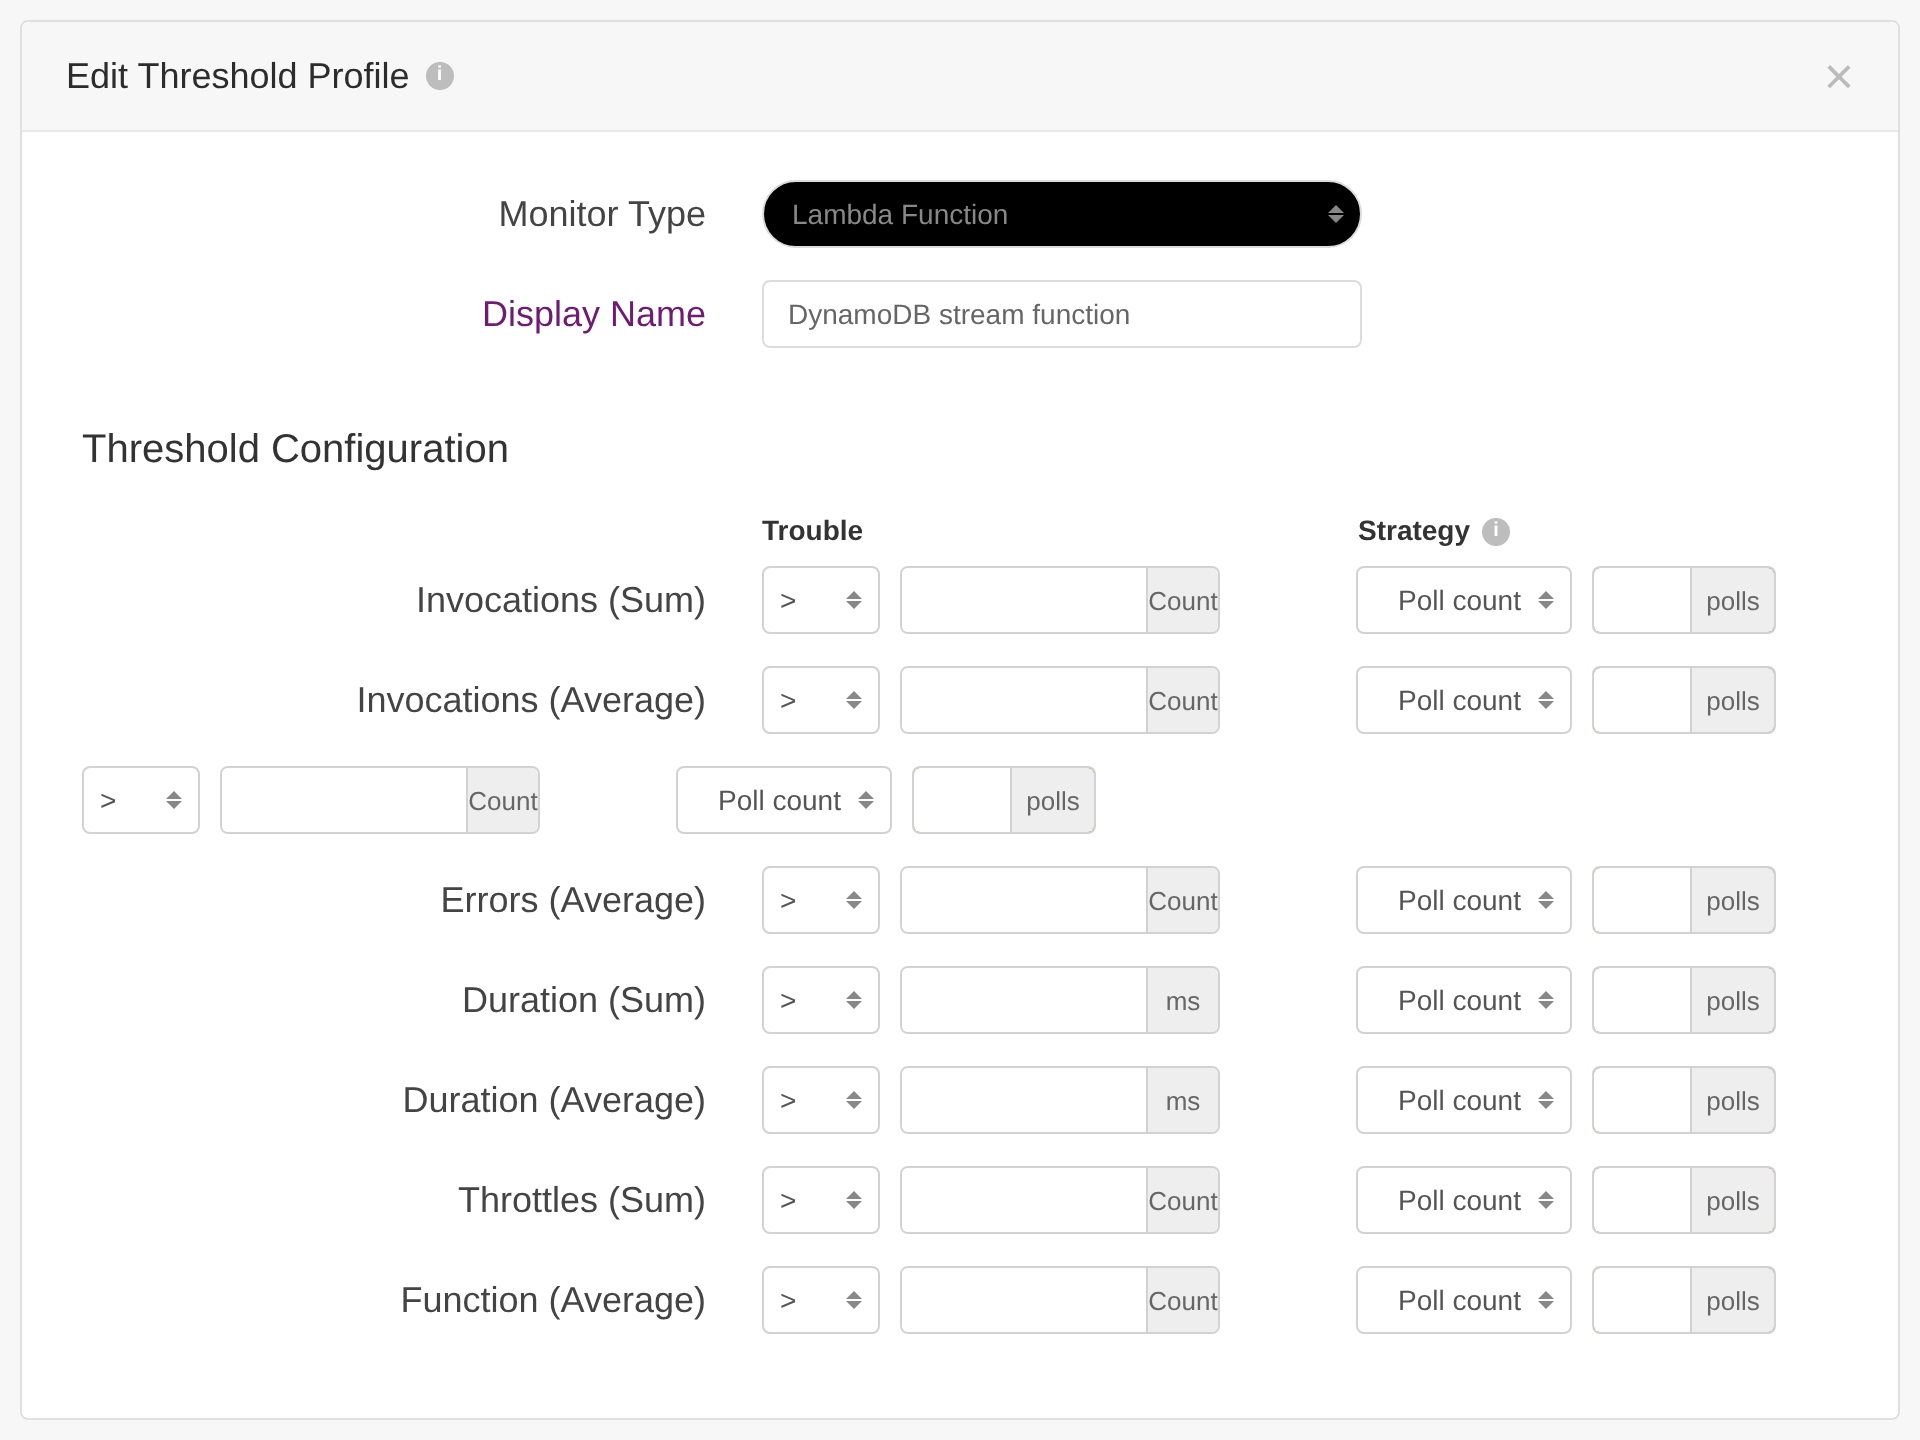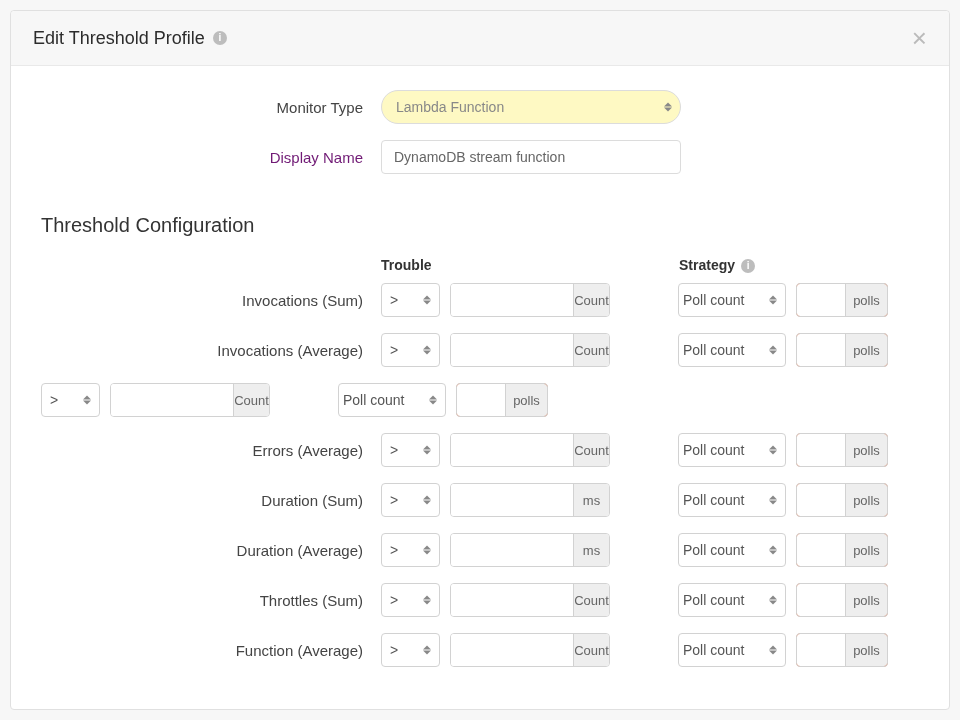--- a/index.html
+++ b/index.html
@@ -6,36 +6,36 @@
   html,body{margin:0;padding:0;background:#f7f7f7;color:#333}
   .page{width:960px;height:720px;padding:10px}
   .panel{background:#fff;border:1px solid #e0e0e0;border-radius:4px;height:100%;display:flex;flex-direction:column}
   .panel-head{background:#f7f7f7;border-bottom:1px solid #e9e9e9;padding:14px 22px;display:flex;align-items:center;justify-content:space-between;border-radius:4px 4px 0 0}
   .title-wrap{display:flex;align-items:center;gap:8px}
   .title{font-size:18px;font-weight:400;color:#2c2c2c}
   .info-dot{width:14px;height:14px;border-radius:50%;background:#bdbdbd;color:#fff;font-size:10px;font-weight:700;line-height:14px;text-align:center}
   .close{color:#bbb;font-size:26px;font-weight:300;line-height:1;cursor:pointer}
   .body{padding:24px 30px 20px;flex:1;overflow:hidden}
   .row{display:flex;align-items:center;margin-bottom:16px}
-  .lbl{width:340px;padding-right:18px;text-align:right;font-size:15px;color:#444}
+  .lbl{width:340px;padding-right:28px;text-align:right;font-size:18px;color:#444}
   .lbl.req{color:#701a75}
-  .sel{position:relative;width:300px;height:34px;border:1px solid #dcdcdc;border-radius:17px;background:#fef9c3;color:#888;font-size:14px;padding:0 30px 0 14px;display:flex;align-items:center}
+  .sel{position:relative;width:300px;height:34px;border:1px solid #dcdcdc;border-radius:17px;background:#000000;color:#888;font-size:14px;padding:0 30px 0 14px;display:flex;align-items:center}
   .input{width:300px;height:34px;border:1px solid #dcdcdc;border-radius:4px;background:#fff;font-size:14px;padding:0 12px;color:#666}
   .section-title{font-size:20px;color:#333;margin:40px 0 20px 0}
   .colheads{display:flex;font-size:14px;font-weight:600;color:#333;margin-bottom:10px}
   .colheads .lbl{height:1px}
   .colh1{width:230px}
   .colh2{width:230px;display:flex;align-items:flex-end;gap:6px}
   .grid-row{display:flex;align-items:center;margin-bottom:16px}
   .op{position:relative;width:59px;height:34px;border:1px solid #d2d2d2;border-radius:4px;background:#fff;display:flex;align-items:center;padding:0 8px;font-size:14px;color:#555;margin-right:10px}
   .combo{display:flex;width:160px;height:34px;border:1px solid #d2d2d2;border-radius:4px;overflow:hidden;background:#fff}
   .combo input{flex:1;border:none;outline:none;padding:0 8px;font-size:14px;min-width:0}
   .unit{width:36px;background:#eee;border-left:1px solid #d2d2d2;display:flex;align-items:center;justify-content:center;font-size:13px;color:#666}
   .gap{width:68px}
-  .strat{position:relative;width:108px;height:34px;border:1px solid #d2d2d2;border-radius:4px;background:#fff;display:flex;align-items:center;padding:0 4px;font-size:14px;color:#555;margin-right:10px}
+  .strat{position:relative;width:108px;height:34px;border:1px solid #d2d2d2;border-radius:4px;background:#fff;display:flex;align-items:center;padding:0 20px;font-size:14px;color:#555;margin-right:10px}
   .polls{display:flex;width:92px;height:34px;border:1px solid #d2d2d2;border-radius:4px;overflow:hidden;background:#c2410c}
   .polls input{flex:1;border:none;outline:none;padding:0 6px;font-size:13px;min-width:0}
   .polls .unit{width:42px}
   .caret{position:absolute;right:8px;top:50%;transform:translateY(-50%);display:flex;flex-direction:column;gap:1px}
   .caret span{width:0;height:0;border-left:4px solid transparent;border-right:4px solid transparent}
   .caret .up{border-bottom:4px solid #888}
   .caret .dn{border-top:4px solid #888}
 </style>
 </head>
 <body>

